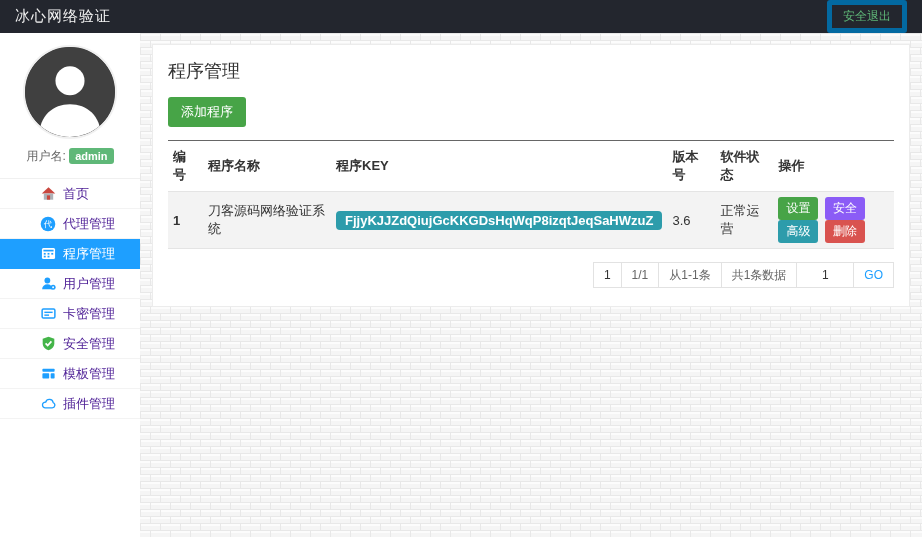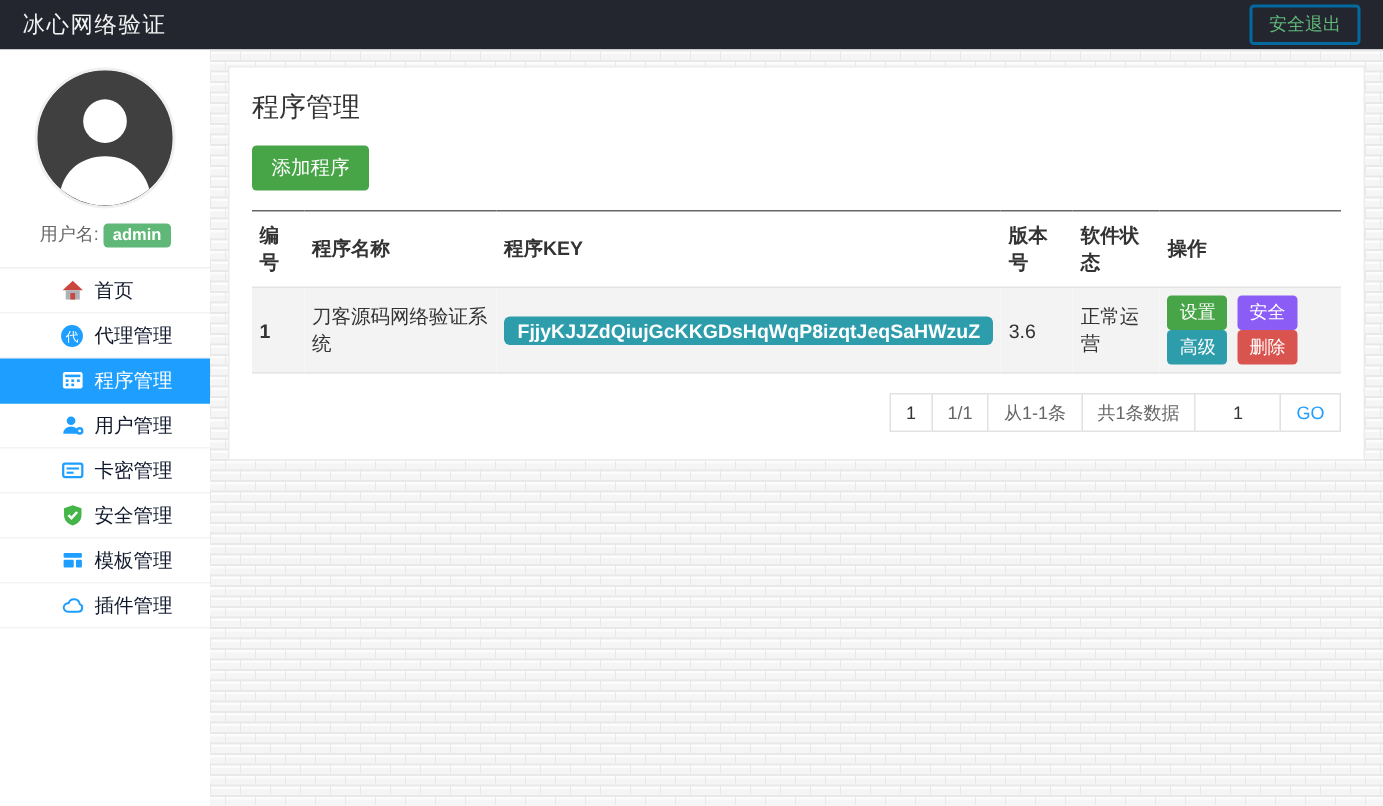--- a/index.html
+++ b/index.html
@@ -3,21 +3,21 @@
 <meta charset="utf-8">
 <style>
   * { margin:0; padding:0; box-sizing:border-box; }
   html,body { width:922px; height:537px; overflow:hidden;
     font-family:"Liberation Sans","DejaVu Sans",sans-serif; }
 
   
   .topbar { height:33px; background:#23262e; display:flex; align-items:center;
     padding:0 15px;justify-content:flex-end; }
   .topbar .title { color:#f2f2f2; font-size:15px; letter-spacing:1px; }
-  .logout-btn { margin-left:auto; background:transparent; border:2px solid #0369a1;
+  .logout-btn { margin-left:auto; background:transparent; border:5px solid #0369a1;
     color:#5FB878; font-size:12px; padding:3px 11px; border-radius:3px; cursor:pointer; }
 
   
   .wrap { display:flex; height:504px; }
 
   
   .texture { background-color:#f5f5f5;
     background-image:
       linear-gradient(#e8e8e8 1px, transparent 1px),
       conic-gradient(from 270deg at 1px 7px, #e8e8e8 0 90deg, transparent 90deg),
@@ -32,21 +32,21 @@
   .avatar { width:94px; height:94px; border-radius:50%; overflow:hidden;
     border:2px solid #f0f0f0; background:#404040; }
   .uid-line { text-align:center; font-size:12px; color:#666; margin-top:9px; }
   .uid-line + .uid-line { margin-top:5px; }
   .badge { display:inline-block; color:#fff; font-size:11px; font-weight:bold;
     border-radius:3px; padding:1px 6px; line-height:14px; }
   .badge.blue { background:#1E9FFF; }
   .badge.green { background:#5FB878; }
   .menu { margin-top:13px; border-top:1px solid #f0f0f0; }
   .menu-item { height:30px; display:flex; align-items:center; padding-left:40px;
-    font-size:13px; color:#0f172a; border-bottom:1px solid #f3f3f3; cursor:pointer; }
+    font-size:13px; color:#4c1d95; border-bottom:1px solid #f3f3f3; cursor:pointer; }
   .menu-item .mi { width:16px; height:16px; margin-right:7px; display:inline-flex;
     align-items:center; justify-content:center; }
   .menu-item.active { background:#1E9FFF; color:#fff; border-color:#1E9FFF; }
 
   
   .main { flex:1; padding:11px 12px; }
   .panel { background:#fff; border:1px solid #ececec; padding-bottom:18px; }
   .panel-title { font-size:18px; color:#333; padding:14px 15px 12px; }
   .add-btn { margin:2px 15px 13px; background:#47A447; color:#fff; border:none;
     border-radius:3px; padding:6px 13px; font-size:13px; cursor:pointer; }

